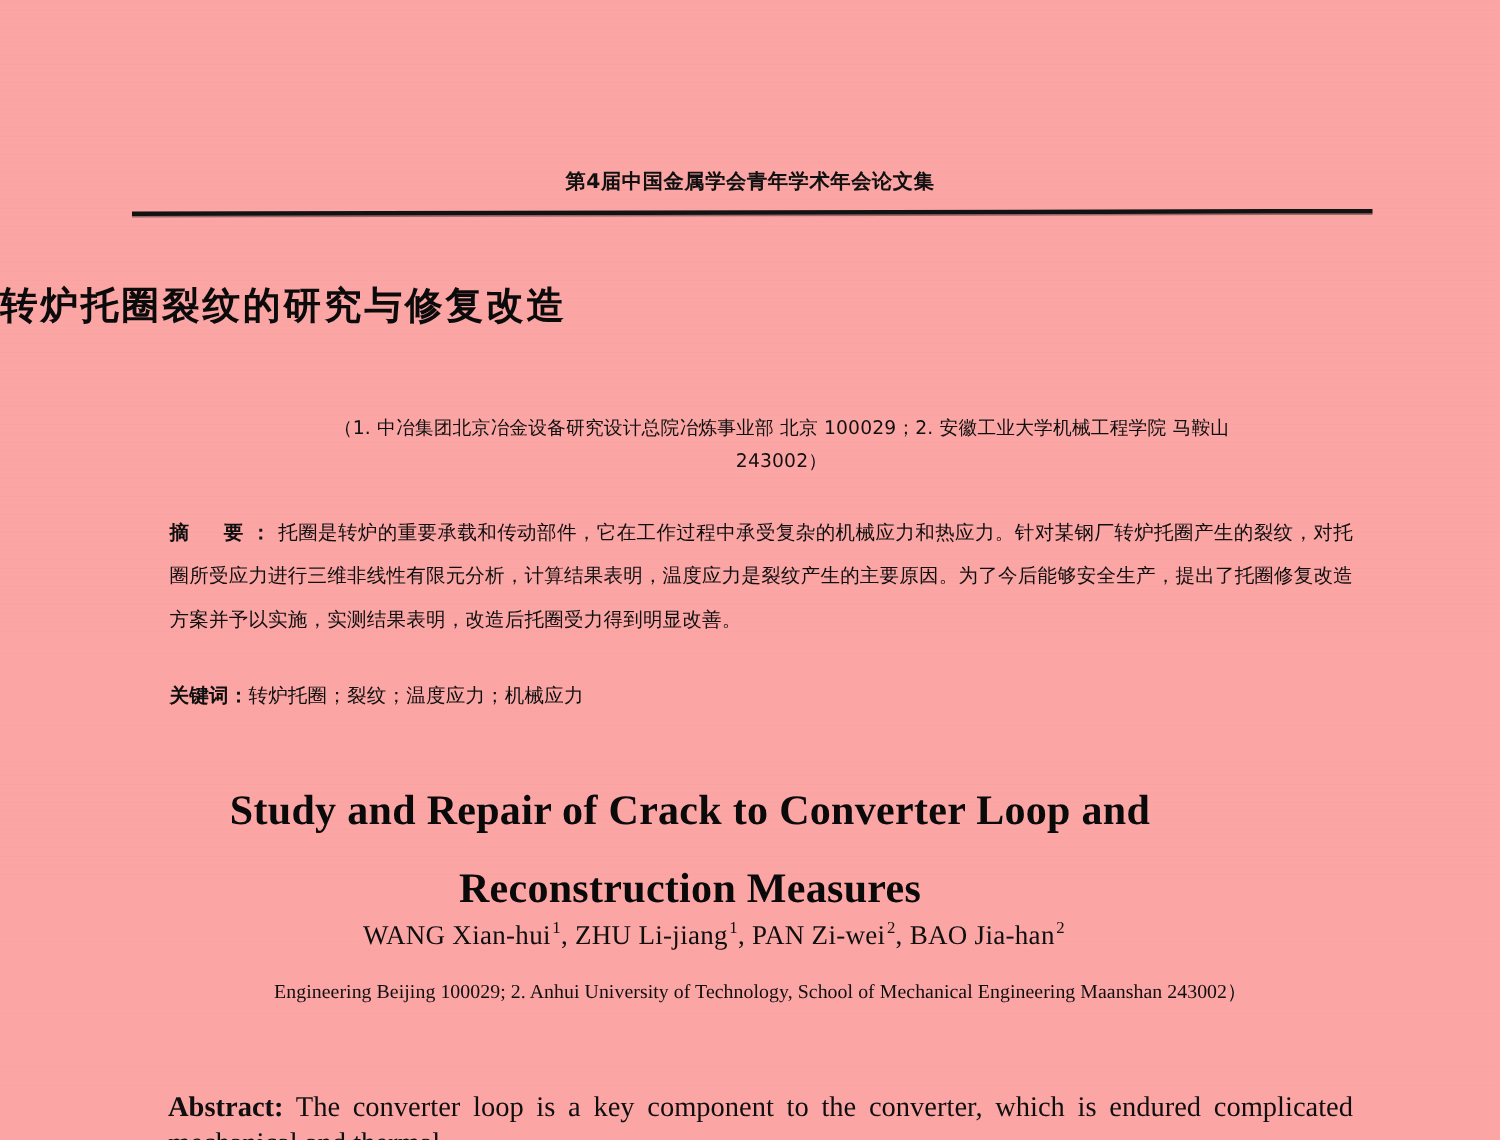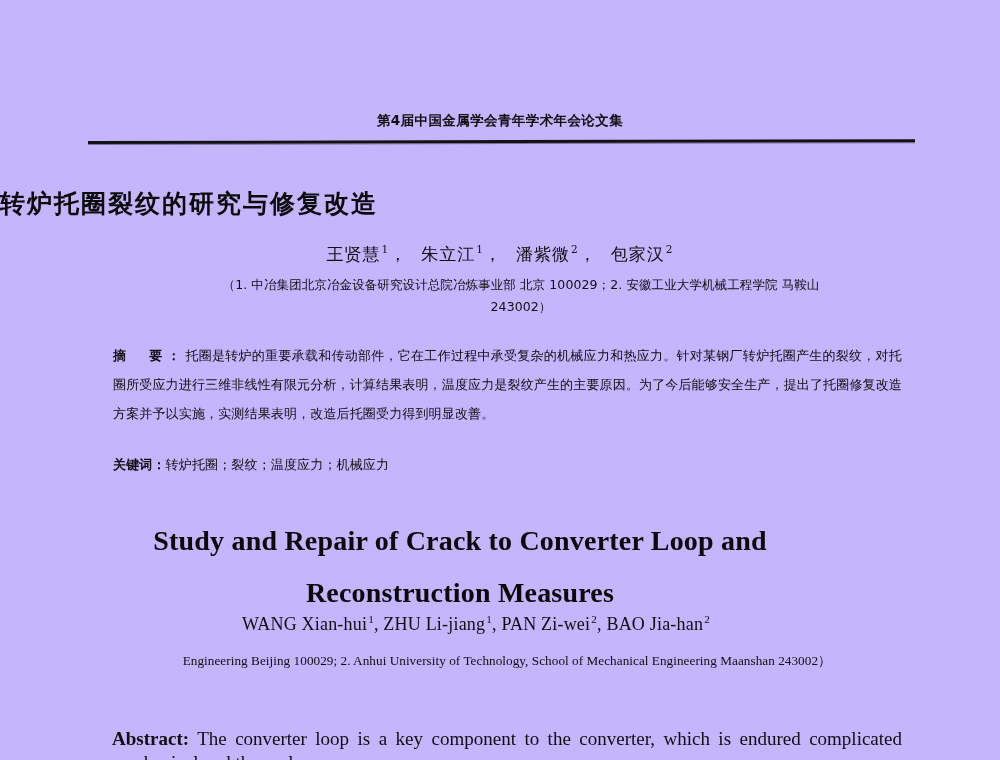--- a/index.html
+++ b/index.html
@@ -14,21 +14,21 @@
     overflow: hidden;
     font-family: "Liberation Serif", "DejaVu Serif", serif;
     color: #111111;
     position: relative;
     -webkit-font-smoothing: antialiased;
   }
 
   .page {
     position: absolute;
     inset: 0;
-    background: #c4b5fd;
+    background: #fca5a5;
   }
 
   
   .running-header {
     position: absolute;
     top: 112px;
     left: 0;
     width: 1000px;
     text-align: center;
     font-family: "DejaVu Sans", "Liberation Sans", sans-serif;
@@ -218,21 +218,20 @@
 <body>
 
 <div class="page">
 
   <div class="running-header">第4届中国金属学会青年学术年会论文集</div>
 
   <div class="header-rule"></div>
 
   <h1 class="cn-title">转炉托圈裂纹的研究与修复改造</h1>
 
-  <div class="cn-authors" id="cn-authors"><span class="au"><span>王贤慧</span><sup>1</sup><span>，</span></span><span class="au"><span>朱立江</span><sup>1</sup><span>，</span></span><span class="au"><span>潘紫微</span><sup>2</sup><span>，</span></span><span class="au"><span>包家汉</span><sup>2</sup></span></div>
 
   <div class="cn-affil">
     <span>（1. 中冶集团北京冶金设备研究设计总院冶炼事业部  北京  100029；2. 安徽工业大学机械工程学院  马鞍山</span>
     <span class="line2">243002）</span>
   </div>
 
   <div class="cn-abstract">
     <span class="lbl">摘　要：</span><span>托圈是转炉的重要承载和传动部件，它在工作过程中承受复杂的机械应力和热应力。针对某钢厂转炉托圈产生的裂纹，对托圈所受应力进行三维非线性有限元分析，计算结果表明，温度应力是裂纹产生的主要原因。为了今后能够安全生产，提出了托圈修复改造方案并予以实施，实测结果表明，改造后托圈受力得到明显改善。</span>
   </div>
 

